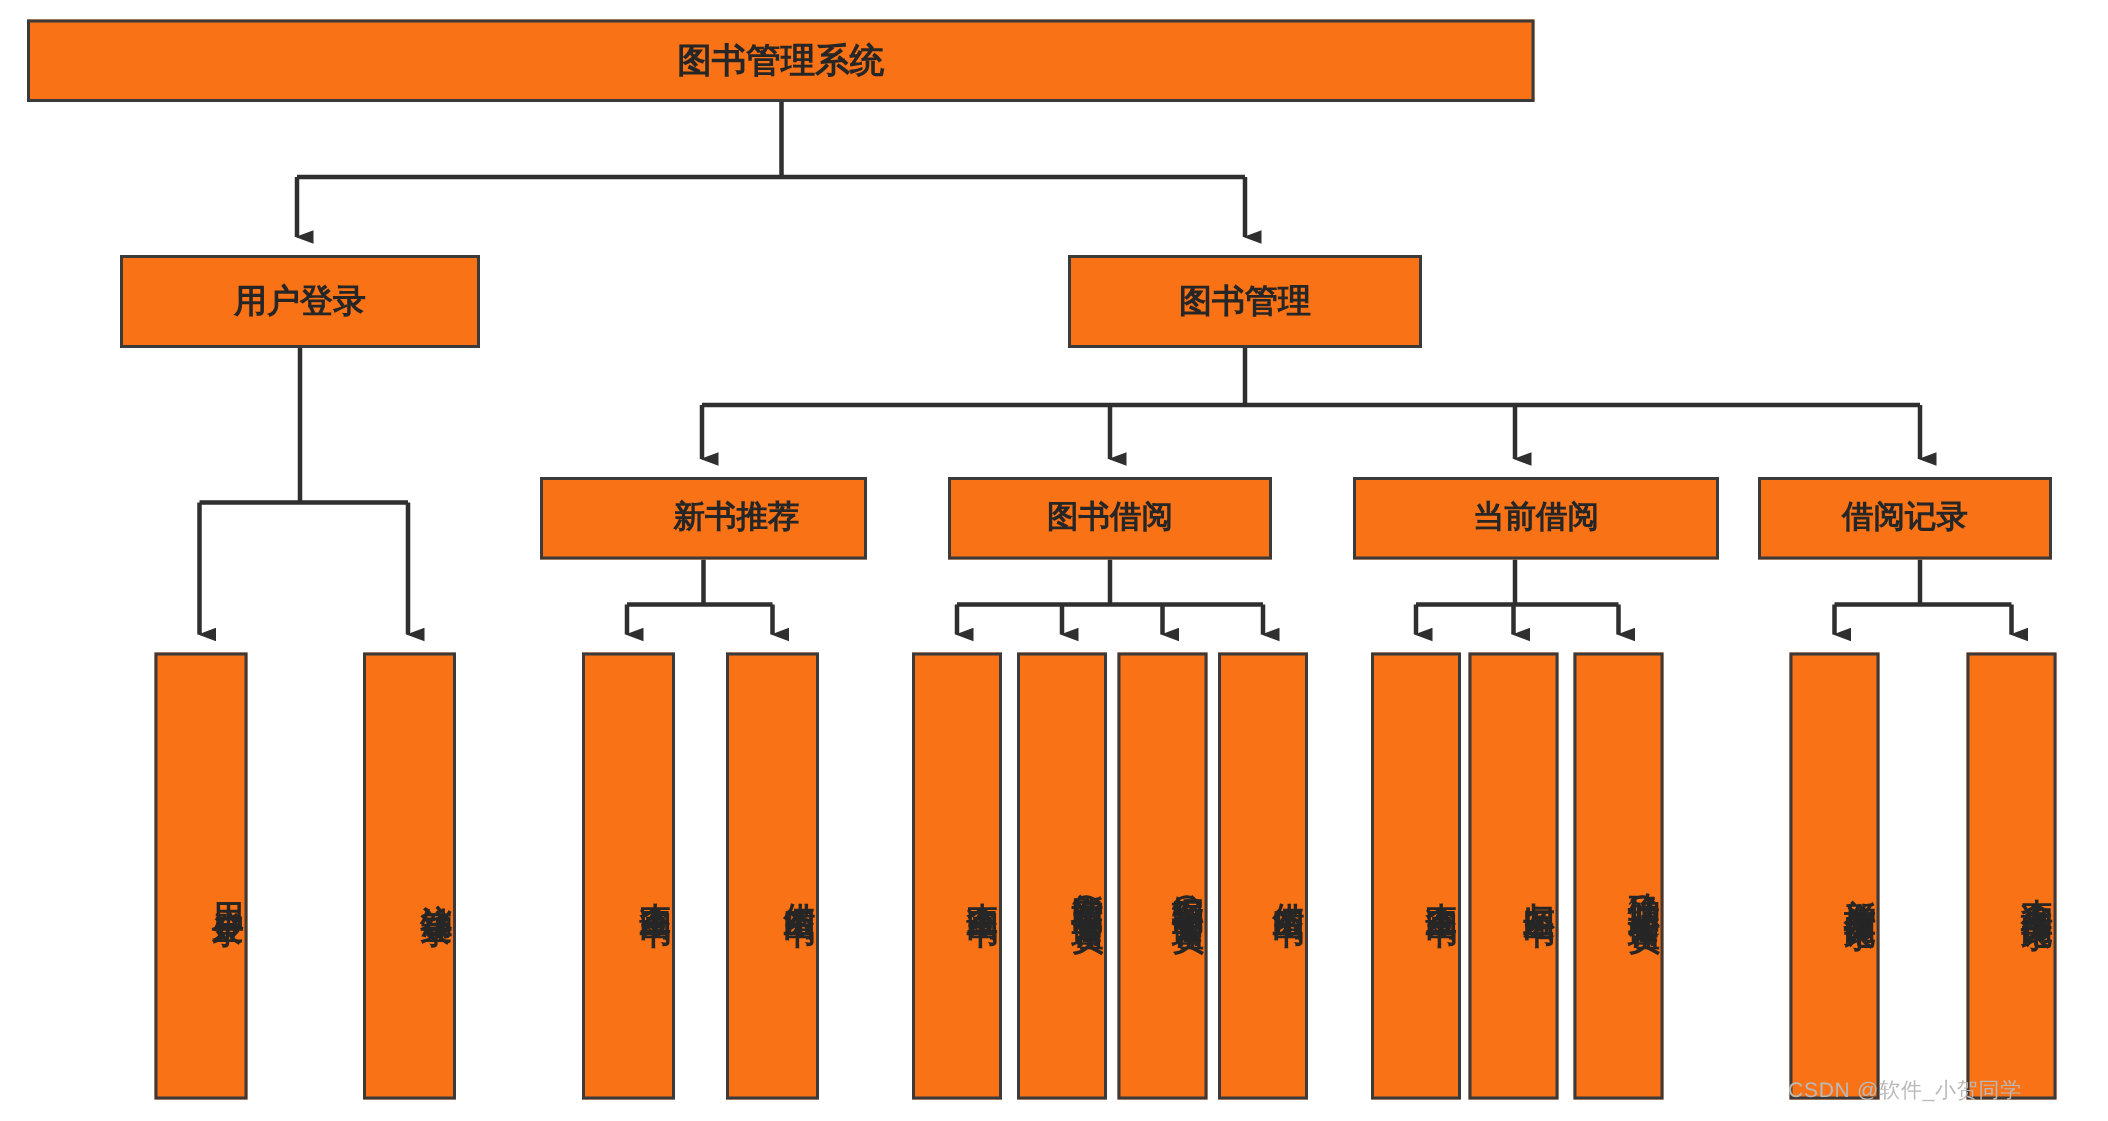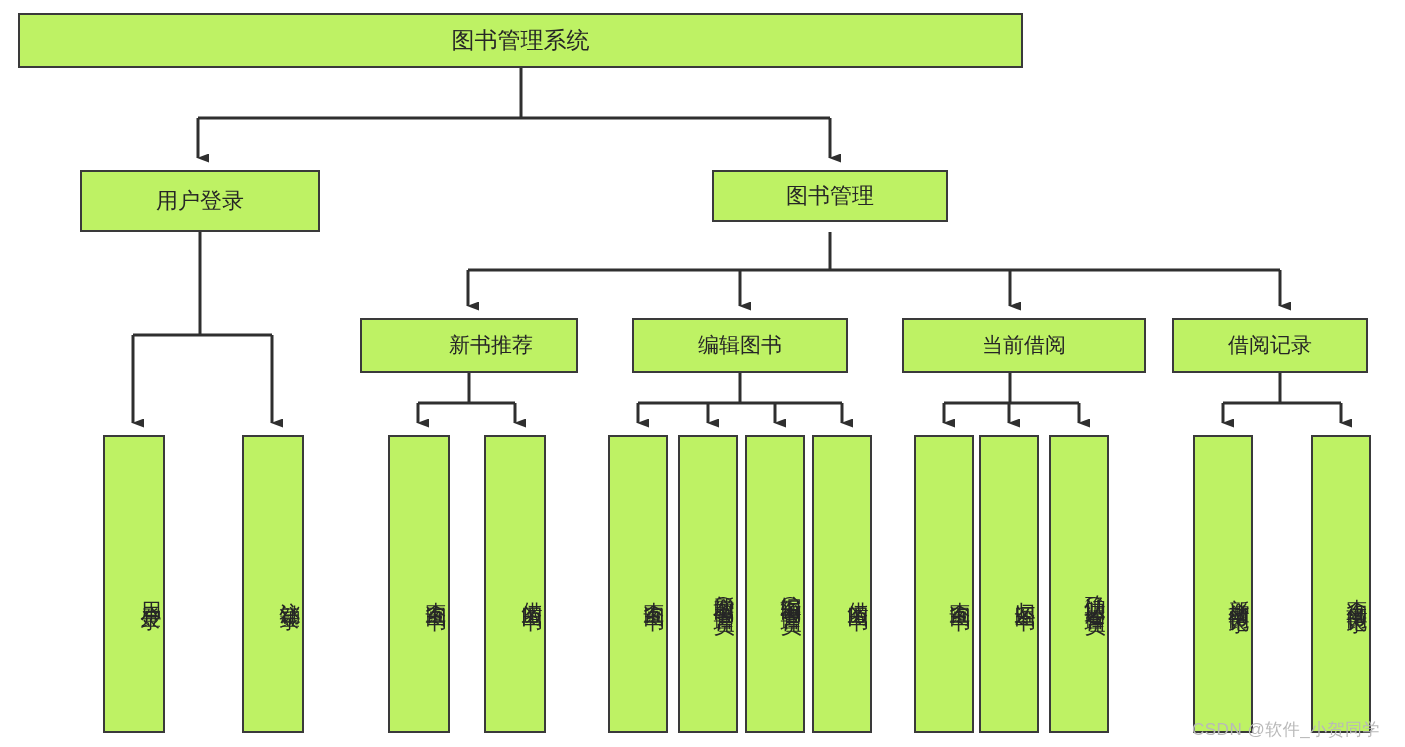--- a/index.html
+++ b/index.html
@@ -21,27 +21,28 @@
     position: absolute;
     left: 0;
     top: 0;
     width: 1405px;
     height: 747px;
     pointer-events: none;
   }
   .node {
     position: absolute;
     box-sizing: border-box;
-    background: #bef264;
+    background: #f97316;
     border: 2px solid #3a3a3a;
     display: flex;
     align-items: center;
     justify-content: center;
     color: #262626;
     line-height: 1.15;
+    font-weight: bold;
   }
   .node.root {
     font-size: 23px;
   }
   .node.lvl2 {
     font-size: 22px;
   }
   .node.lvl3 {
     font-size: 21px;
   }
@@ -56,21 +57,21 @@
   }
   .node.leaf .vtxt {
     writing-mode: vertical-rl;
     text-orientation: upright;
     display: block;
     white-space: pre-line;
     text-align: left;
   }
   .watermark {
     position: absolute;
-    font-size: 17px;
+    font-size: 14px;
     color: #b9b9b9;
     white-space: nowrap;
     letter-spacing: 0.5px;
   }
 </style>
 </head>
 <body>
 
 <div id="canvas">
 
@@ -124,29 +125,29 @@
     </g>
   </svg>
 
   <div class="node root" style="left:18px; top:13px; width:1005px; height:55px;">
     <span>图书管理系统</span>
   </div>
 
   <div class="node lvl2" style="left:80px; top:170px; width:240px; height:62px;">
     <span>用户登录</span>
   </div>
-  <div class="node lvl2" style="left:712px; top:170px; width:236px; height:52px;">
+  <div class="node lvl2" style="left:712px; top:170px; width:236px; height:62px;">
     <span>图书管理</span>
   </div>
 
   <div class="node lvl3" style="left:360px; top:318px; width:218px; height:55px;padding-left:44px;">
     <span>新书推荐</span>
   </div>
   <div class="node lvl3" style="left:632px; top:318px; width:216px; height:55px;">
-    <span>编辑图书</span>
+    <span>图书借阅</span>
   </div>
   <div class="node lvl3" style="left:902px; top:318px; width:244px; height:55px;">
     <span>当前借阅</span>
   </div>
   <div class="node lvl3" style="left:1172px; top:318px; width:196px; height:55px;">
     <span>借阅记录</span>
   </div>
 
   <div class="node leaf" style="left:103px; top:435px; width:62px; height:298px;">
     <span class="vtxt">用户登录</span>

